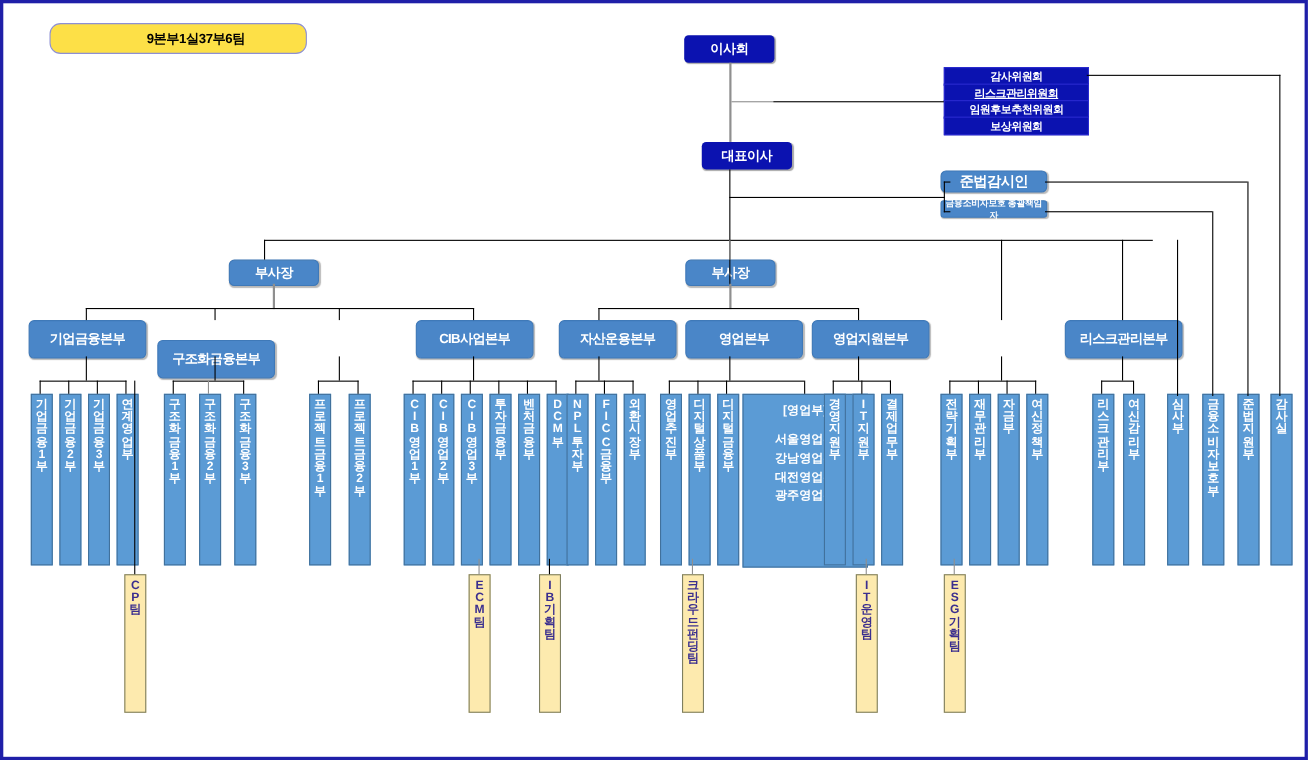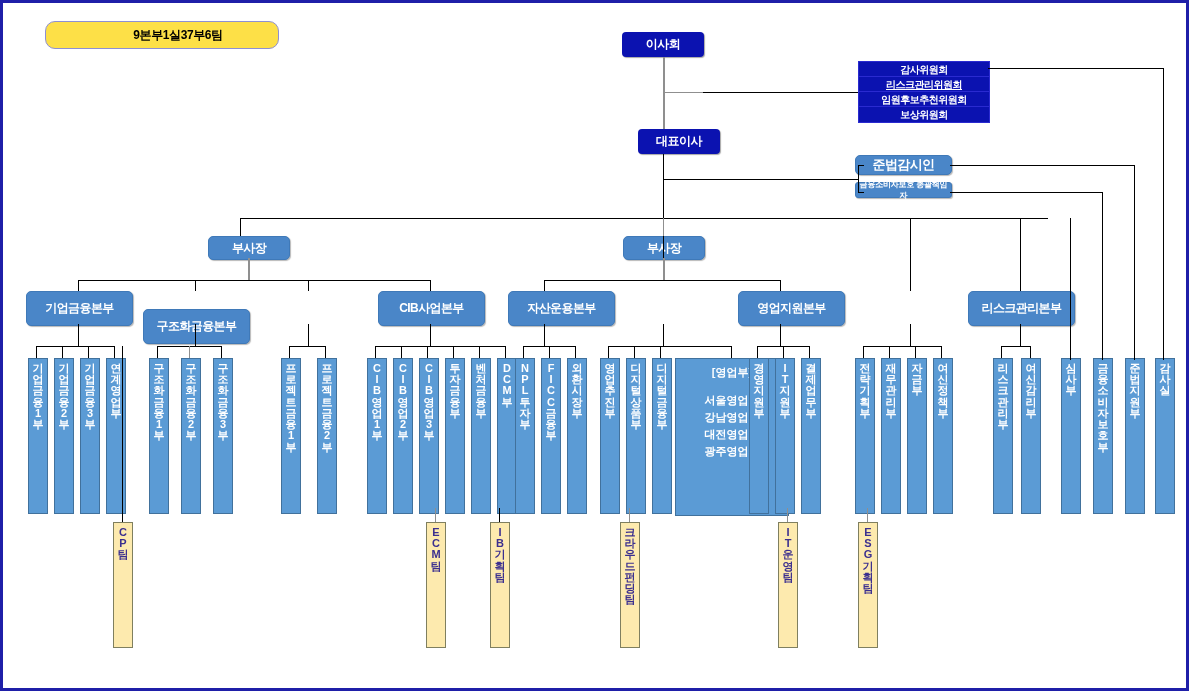--- a/index.html
+++ b/index.html
@@ -128,20 +128,21 @@
   <div class="blue" style="left:852px;top:152px;width:95px;height:18px;font-size:13px;text-align:center;">준법감시인</div>
   <div class="blue sm" style="left:852px;top:179px;width:95px;height:14px;text-align:center;">금융소비자보호 총괄책임자</div>
 
   <div class="blue" style="left:205px;top:233px;width:80px;height:22px;font-size:12px;">부사장</div>
   <div class="blue" style="left:620px;top:233px;width:80px;height:22px;font-size:12px;">부사장</div>
 
   <div class="blue" style="left:23px;top:288px;width:105px;height:33px;font-size:12px;">기업금융본부</div>
   <div class="blue" style="left:140px;top:288px;width:105px;height:33px;font-size:12px;margin-top:18px;">구조화금융본부</div>
   <div class="blue" style="left:505px;top:288px;width:105px;height:33px;font-size:12px;">자산운용본부</div>
   <div class="blue" style="left:375px;top:288px;width:105px;height:33px;font-size:12px;">CIB사업본부</div>
+  <div class="blue" style="left:620px;top:288px;width:105px;height:33px;font-size:12px;">영업본부</div>
   <div class="blue" style="left:735px;top:288px;width:105px;height:33px;font-size:12px;">영업지원본부</div>
   <div class="blue" style="left:965px;top:288px;width:105px;height:33px;font-size:12px;">리스크관리본부</div>
 
   <div class="vbar" style="left:25px;top:355px;width:18px;height:150px;font-size:11px;">
       <span>
         <span>기</span>
         <span>업</span>
         <span>금</span>
         <span>융</span>
         <span>1</span>

